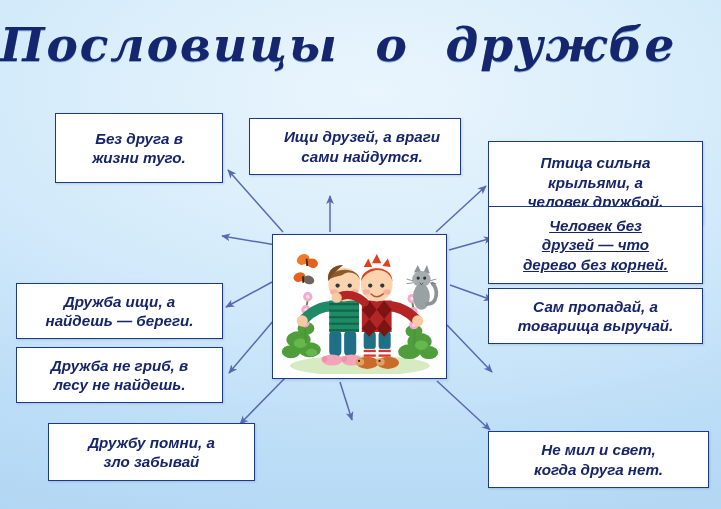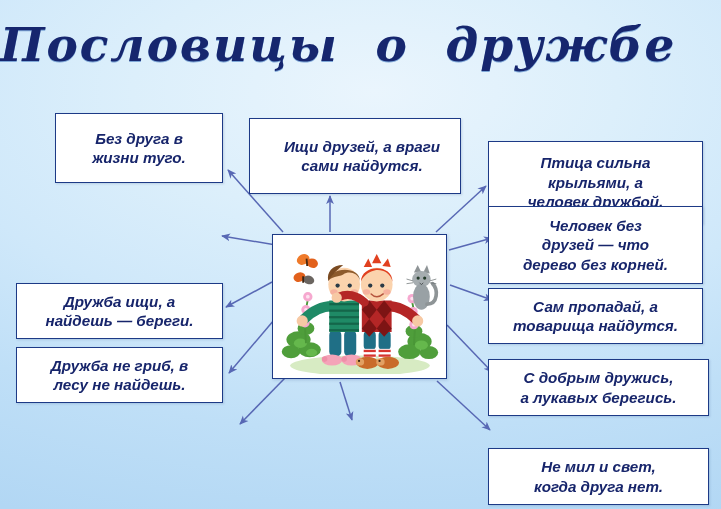--- a/index.html
+++ b/index.html
@@ -243,35 +243,35 @@
   <div class="box" style="left:55px;top:113px;width:168px;height:70px;">Без друга в
 жизни туго.</div>
 
 
   <div class="box" style="left:16px;top:283px;width:207px;height:56px;">Дружба ищи, а
 найдешь — береги.</div>
 
   <div class="box" style="left:16px;top:347px;width:207px;height:56px;">Дружба не гриб, в
 лесу не найдешь.</div>
 
-
-  <div class="box" style="left:249px;top:118px;width:212px;height:76px;padding-left:20px;">Ищи друзей, а враги
+  <div class="box" style="left:48px;top:423px;width:207px;height:58px;">Дружбу помни, а
+зло забывай</div>
+
+  <div class="box" style="left:249px;top:118px;width:212px;height:57px;padding-left:20px;">Ищи друзей, а враги
 сами найдутся.</div>
 
 
   <div class="box" style="left:488px;top:113px;width:215px;height:83px;margin-top:28px;">Птица сильна
 крыльями, а
 человек дружбой.</div>
 
-  <div class="box" style="left:488px;top:206px;width:215px;height:78px;">Человек без
+  <div class="box" style="left:488px;top:206px;width:215px;height:78px;text-decoration:underline;">Человек без
 друзей — что
 дерево без корней.</div>
 
   <div class="box" style="left:488px;top:288px;width:215px;height:56px;">Сам пропадай, а
-товарища найдутся.</div>
-
-  <div class="box" style="left:488px;top:359px;width:221px;height:57px;">С добрым дружись,
-а лукавых берегись.</div>
-
-  <div class="box" style="left:488px;top:431px;width:221px;height:57px;margin-top:17px;">Не мил и свет,
+товарища выручай.</div>
+
+
+  <div class="box" style="left:488px;top:431px;width:221px;height:57px;">Не мил и свет,
 когда друга нет.</div>
 
 </div>
 
 </body></html>

